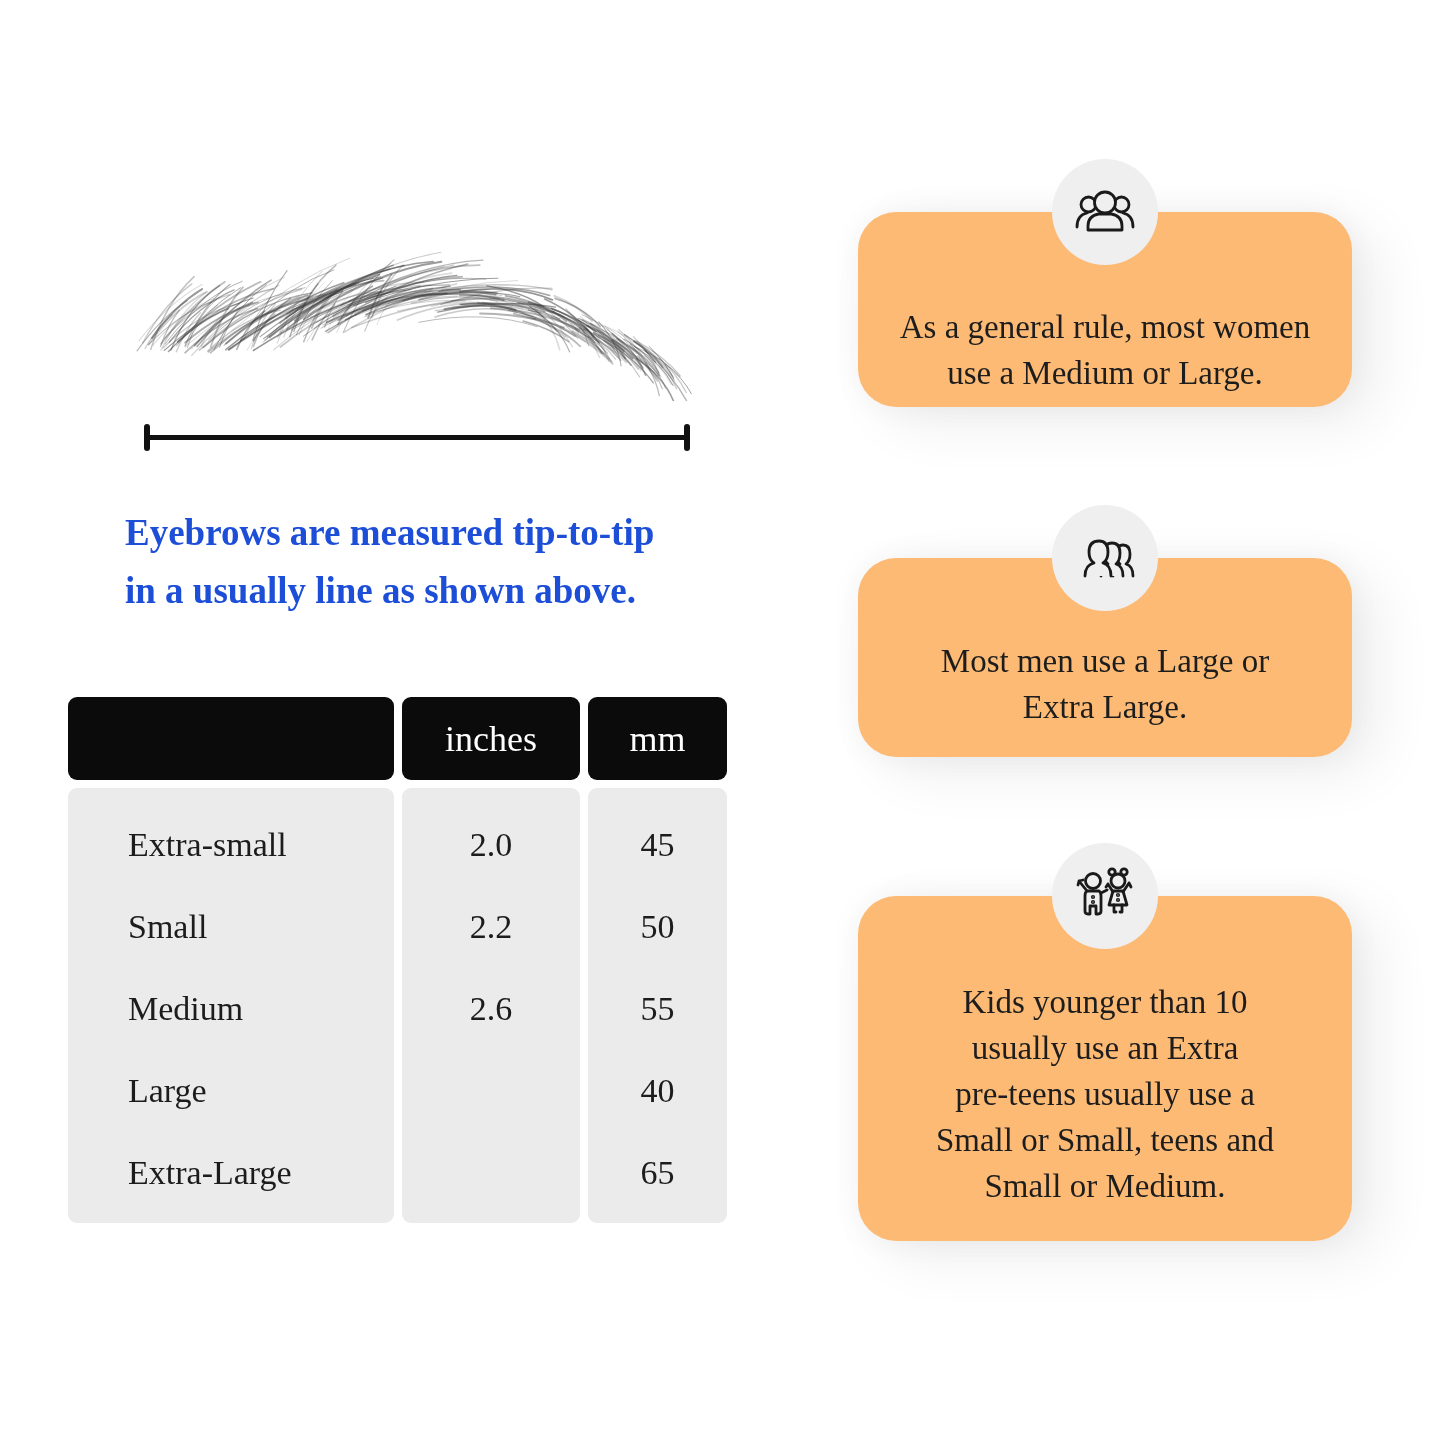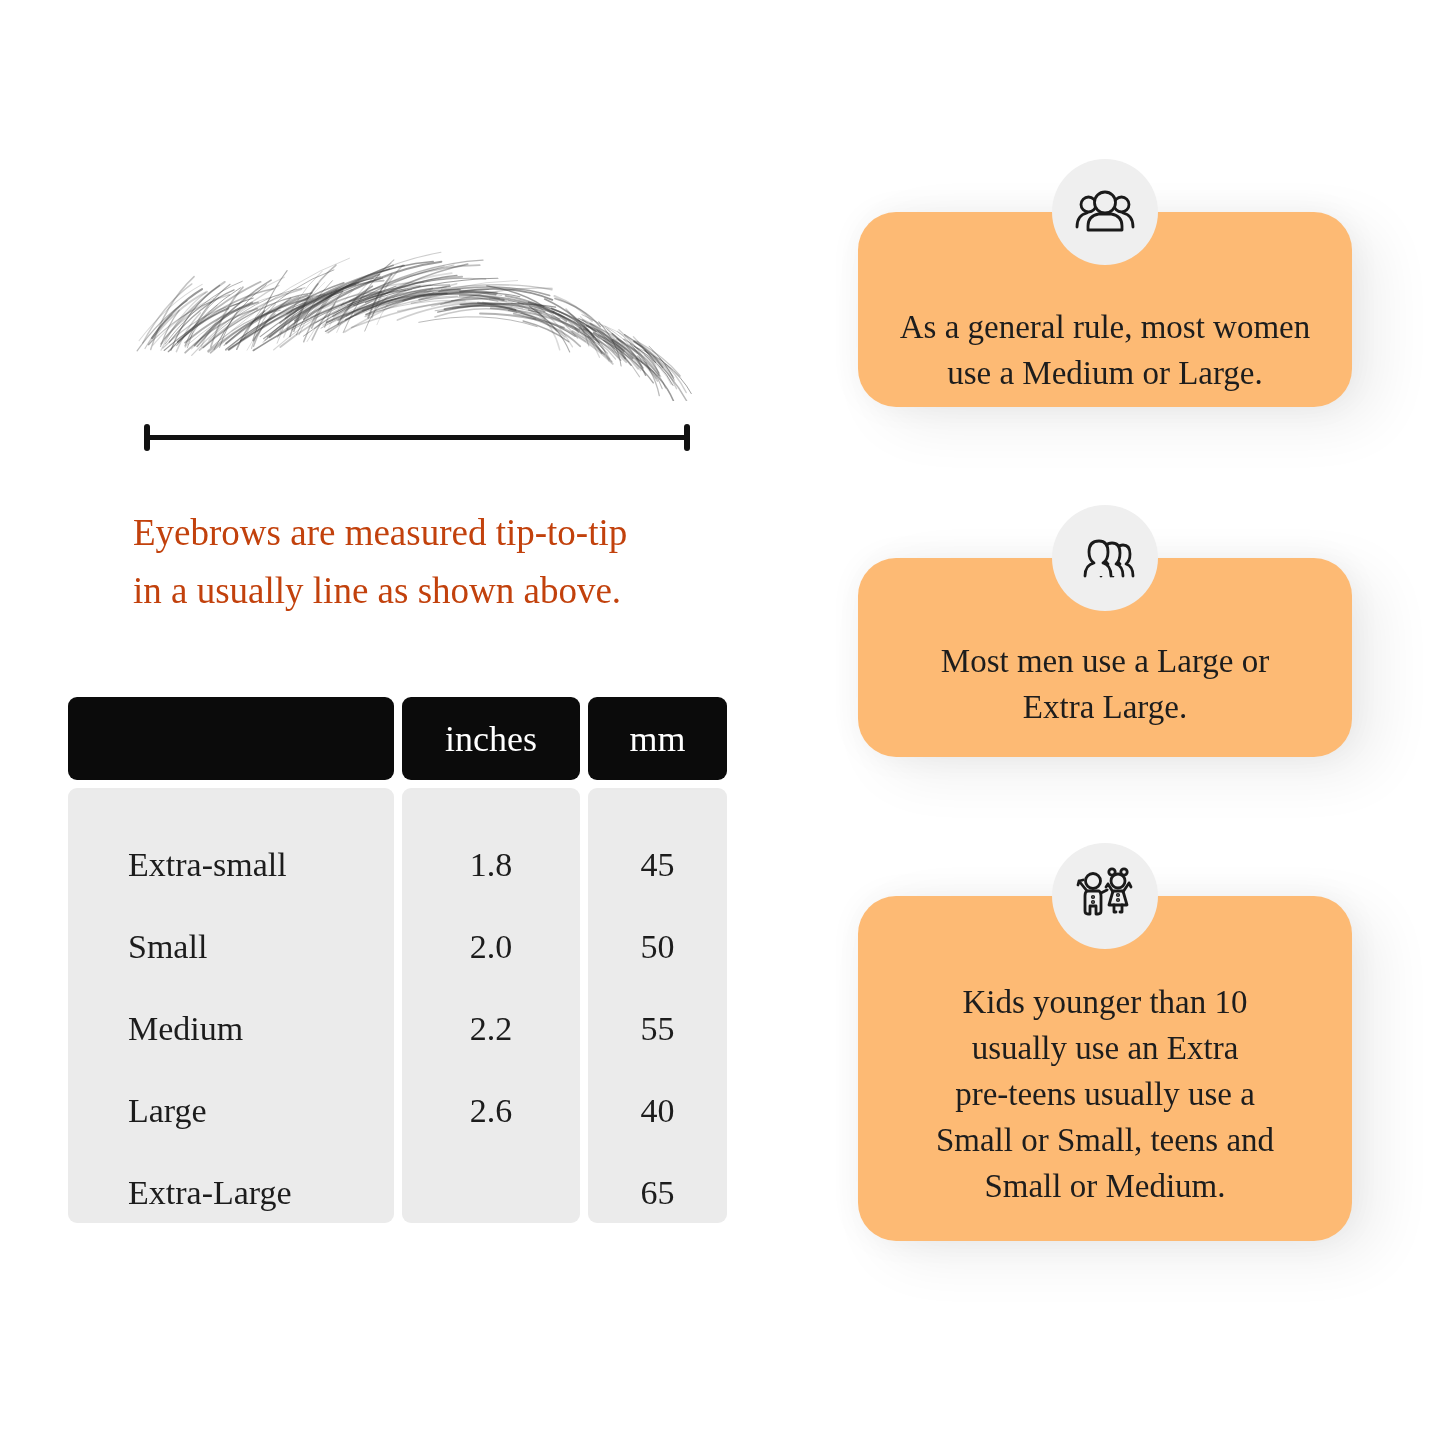--- a/index.html
+++ b/index.html
@@ -3,28 +3,28 @@
 <meta charset="utf-8">
 <style>
   html,body{margin:0;padding:0;background:#fff;}
   .canvas{
     position:relative;width:1445px;height:1445px;background:#ffffff;overflow:hidden;
     font-family:"Liberation Serif","DejaVu Serif",serif;color:#1e1e1e;
   }
   
   .eyebrow-svg{position:absolute;left:115px;top:243px;width:585px;height:158px;}
   .measure-svg{position:absolute;left:140px;top:424px;width:554px;height:28px;}
-  .caption{position:absolute;left:133px;top:504px;font-size:37px;line-height:58px;color:#c2410c;}
+  .caption{position:absolute;left:125px;top:504px;font-size:37px;line-height:58px;color:#1d4ed8;font-weight:bold;}
   
   .size-table{position:absolute;left:68px;top:697px;width:694px;display:flex;gap:8px;}
   .tcol{display:flex;flex-direction:column;gap:8px;}
   .tcol.c-label{width:326px;} .tcol.c-in{width:178px;} .tcol.c-mm{width:139px;}
   .th{height:83px;background:#0b0b0b;border-radius:9px;color:#ffffff;
       display:flex;align-items:center;justify-content:center;font-size:36px;}
-  .tb{height:435px;background:#ebebeb;border-radius:9px;box-sizing:border-box;padding-top:36px;}
+  .tb{height:435px;background:#ebebeb;border-radius:9px;box-sizing:border-box;padding-top:16px;}
   .cell{height:82px;display:flex;align-items:center;font-size:34px;color:#1c1c1c;}
   .c-label .cell{padding-left:60px;}
   .c-in .cell,.c-mm .cell{justify-content:center;}
   
   .card{position:absolute;left:858px;width:494px;background:#fdba74;border-radius:38px;
         box-shadow:0 0 32px rgba(0,0,0,0.05), 26px 16px 58px rgba(0,0,0,0.07);
         display:flex;flex-direction:column;align-items:center;box-sizing:border-box;}
   .card-1{top:212px;height:195px;padding-top:92px;}
   .card-2{top:558px;height:199px;padding-top:80px;}
   .card-3{top:896px;height:345px;padding-top:83px;}
@@ -302,21 +302,20 @@
         <div class="cell">Extra-small</div>
         <div class="cell">Small</div>
         <div class="cell">Medium</div>
         <div class="cell">Large</div>
         <div class="cell">Extra-Large</div>
       </div>
     </div>
     <div class="tcol c-in">
       <div class="th">inches</div>
       <div class="tb">
-        <div class="cell">1.8</div>
         <div class="cell">2.0</div>
         <div class="cell">2.2</div>
         <div class="cell">2.6</div>
       </div>
     </div>
     <div class="tcol c-mm">
       <div class="th">mm</div>
       <div class="tb">
         <div class="cell">45</div>
         <div class="cell">50</div>

